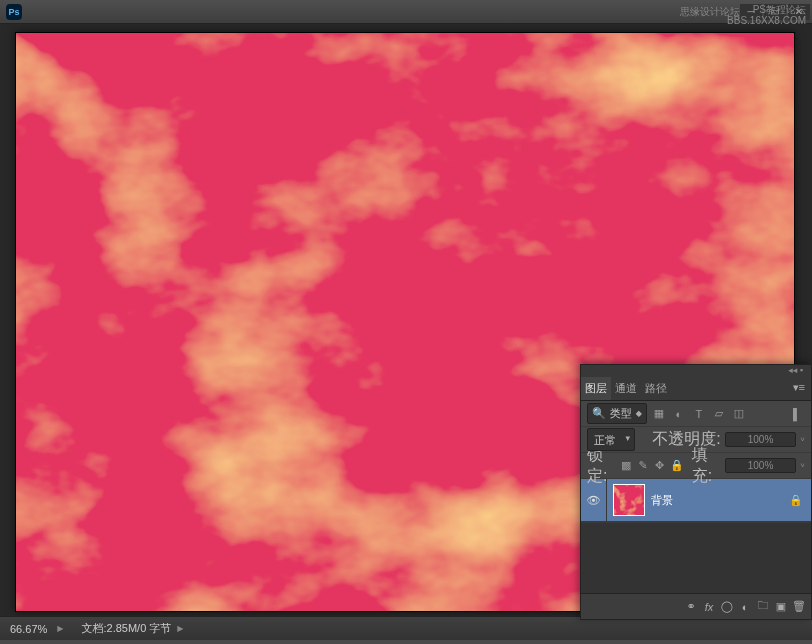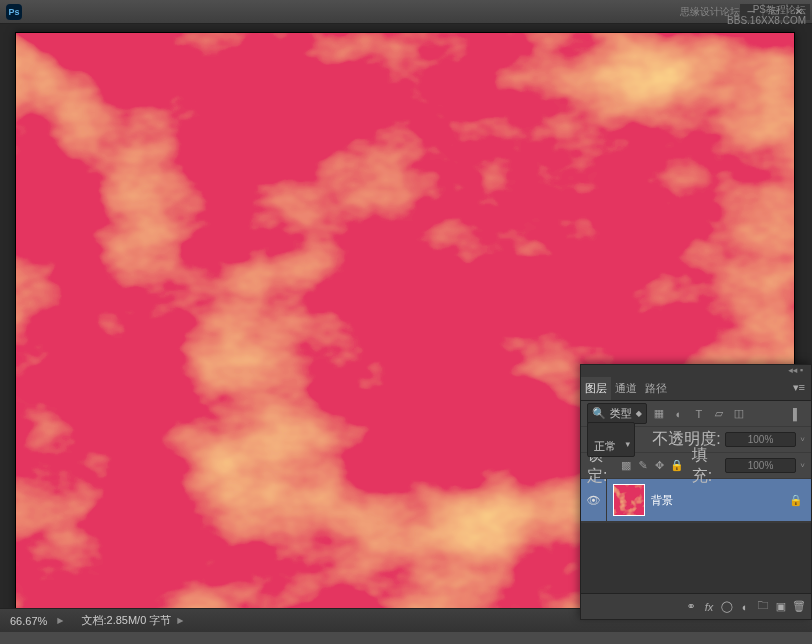--- a/index.html
+++ b/index.html
@@ -5,36 +5,36 @@
 *{margin:0;padding:0;box-sizing:border-box;font-family:"Microsoft YaHei",sans-serif;user-select:none}
 body{background:#4a4a4a;width:812px;height:644px;overflow:hidden;position:relative}
 .titlebar{height:24px;background:linear-gradient(#4f4f4f,#3e3e3e);display:flex;align-items:center;color:#ccc;font-size:11px;border-bottom:1px solid #222}
 .ps-icon{width:16px;height:16px;margin:4px 6px;background:#001c33;color:#5fb3e8;font-size:9px;font-weight:bold;display:flex;align-items:center;justify-content:center;border-radius:4px}
 .titlebar .wm{margin-left:auto;font-size:10px;color:#888}
 .winbtns{display:flex;gap:2px;margin-right:2px}
 .winbtn{width:22px;height:16px;background:#333;color:#aaa;font-size:10px;display:flex;align-items:center;justify-content:center;cursor:pointer}
 .canvas-area{position:absolute;top:24px;left:0;right:0;bottom:24px;background:#282828;display:flex;align-items:center;justify-content:center;overflow:hidden}
 .canvas{position:absolute;top:8px;left:15px;width:780px;height:580px;border:1px solid #000;box-shadow:0 0 8px rgba(0,0,0,.6)}
 .cloud{width:100%;height:100%;display:block}
-.statusbar{position:absolute;bottom:12px;left:0;right:0;height:24px;background:linear-gradient(#3f3f3f,#333);display:flex;align-items:center;color:#ccc;font-size:11px;border-top:1px solid #222}
+.statusbar{position:absolute;bottom:4px;left:0;right:0;height:24px;background:linear-gradient(#3f3f3f,#333);display:flex;align-items:center;color:#ccc;font-size:11px;border-top:1px solid #222}
 .statusbar .zoom{padding:0 10px}
 .statusbar .tri{color:#888;font-size:8px;margin-right:12px}
 .statusbar .doc{padding:0 6px}
 .wm2{position:absolute;top:4px;right:6px;color:#888;font-size:10px;text-align:right;line-height:11px;z-index:50}
 .layers{position:absolute;right:0;bottom:24px;width:232px;background:#454545;border:1px solid #222;box-shadow:-2px -2px 8px rgba(0,0,0,.4);color:#ccc;font-size:11px;z-index:40}
 .layers .flyup{height:12px;background:#383838;text-align:right;padding-right:8px;color:#888;font-size:9px}
 .tabs{display:flex;height:24px;background:#383838;border-bottom:1px solid #222}
 .tab{padding:4px 4px;cursor:pointer;color:#aaa}
 .tab.active{background:#454545;color:#e4e4e4}
 .tabs .spacer{flex:1}
 .tabs .menu{padding:4px 6px;cursor:pointer;color:#aaa}
 .row{display:flex;align-items:center;height:26px;padding:0 6px;border-bottom:1px solid #3a3a3a;gap:4px}
 .filterbox{display:flex;align-items:center;background:#333;border:1px solid #222;padding:2px 4px;gap:4px;border-radius:2px}
 .ic{width:16px;height:16px;display:flex;align-items:center;justify-content:center;color:#999;font-size:11px;cursor:pointer}
-.row2 .dd{background:#333;border:1px solid #222;padding:16px 18px 2px 6px;position:relative;border-radius:2px;cursor:pointer}
+.row2 .dd{background:#333;border:1px solid #222;padding:4px 18px 2px 6px;position:relative;border-radius:2px;cursor:pointer}
 .row2 .dd:after{content:"▾";position:absolute;right:4px;color:#aaa;font-size:9px}
 .lbl{color:#bbb;font-size:16px}
 .pct{background:#333;border:1px solid #222;padding:1px 22px;font-size:10px;color:#888;border-radius:2px}
 .layerlist{background:#3a3a3a;min-height:44px}
 .layer{display:flex;align-items:center;height:42px;background:#5a7aa8;color:#fff;cursor:pointer}
 .eye{width:26px;display:flex;align-items:center;justify-content:center;color:#ddd;border-right:1px solid #383838;height:100%}
 .thumb{width:32px;height:32px;margin:0 6px;border:1px solid #fff}
 .thumb svg{width:100%;height:100%;display:block}
 .layer .name{flex:1;}
 .lock{margin-right:8px;color:#ddd}

